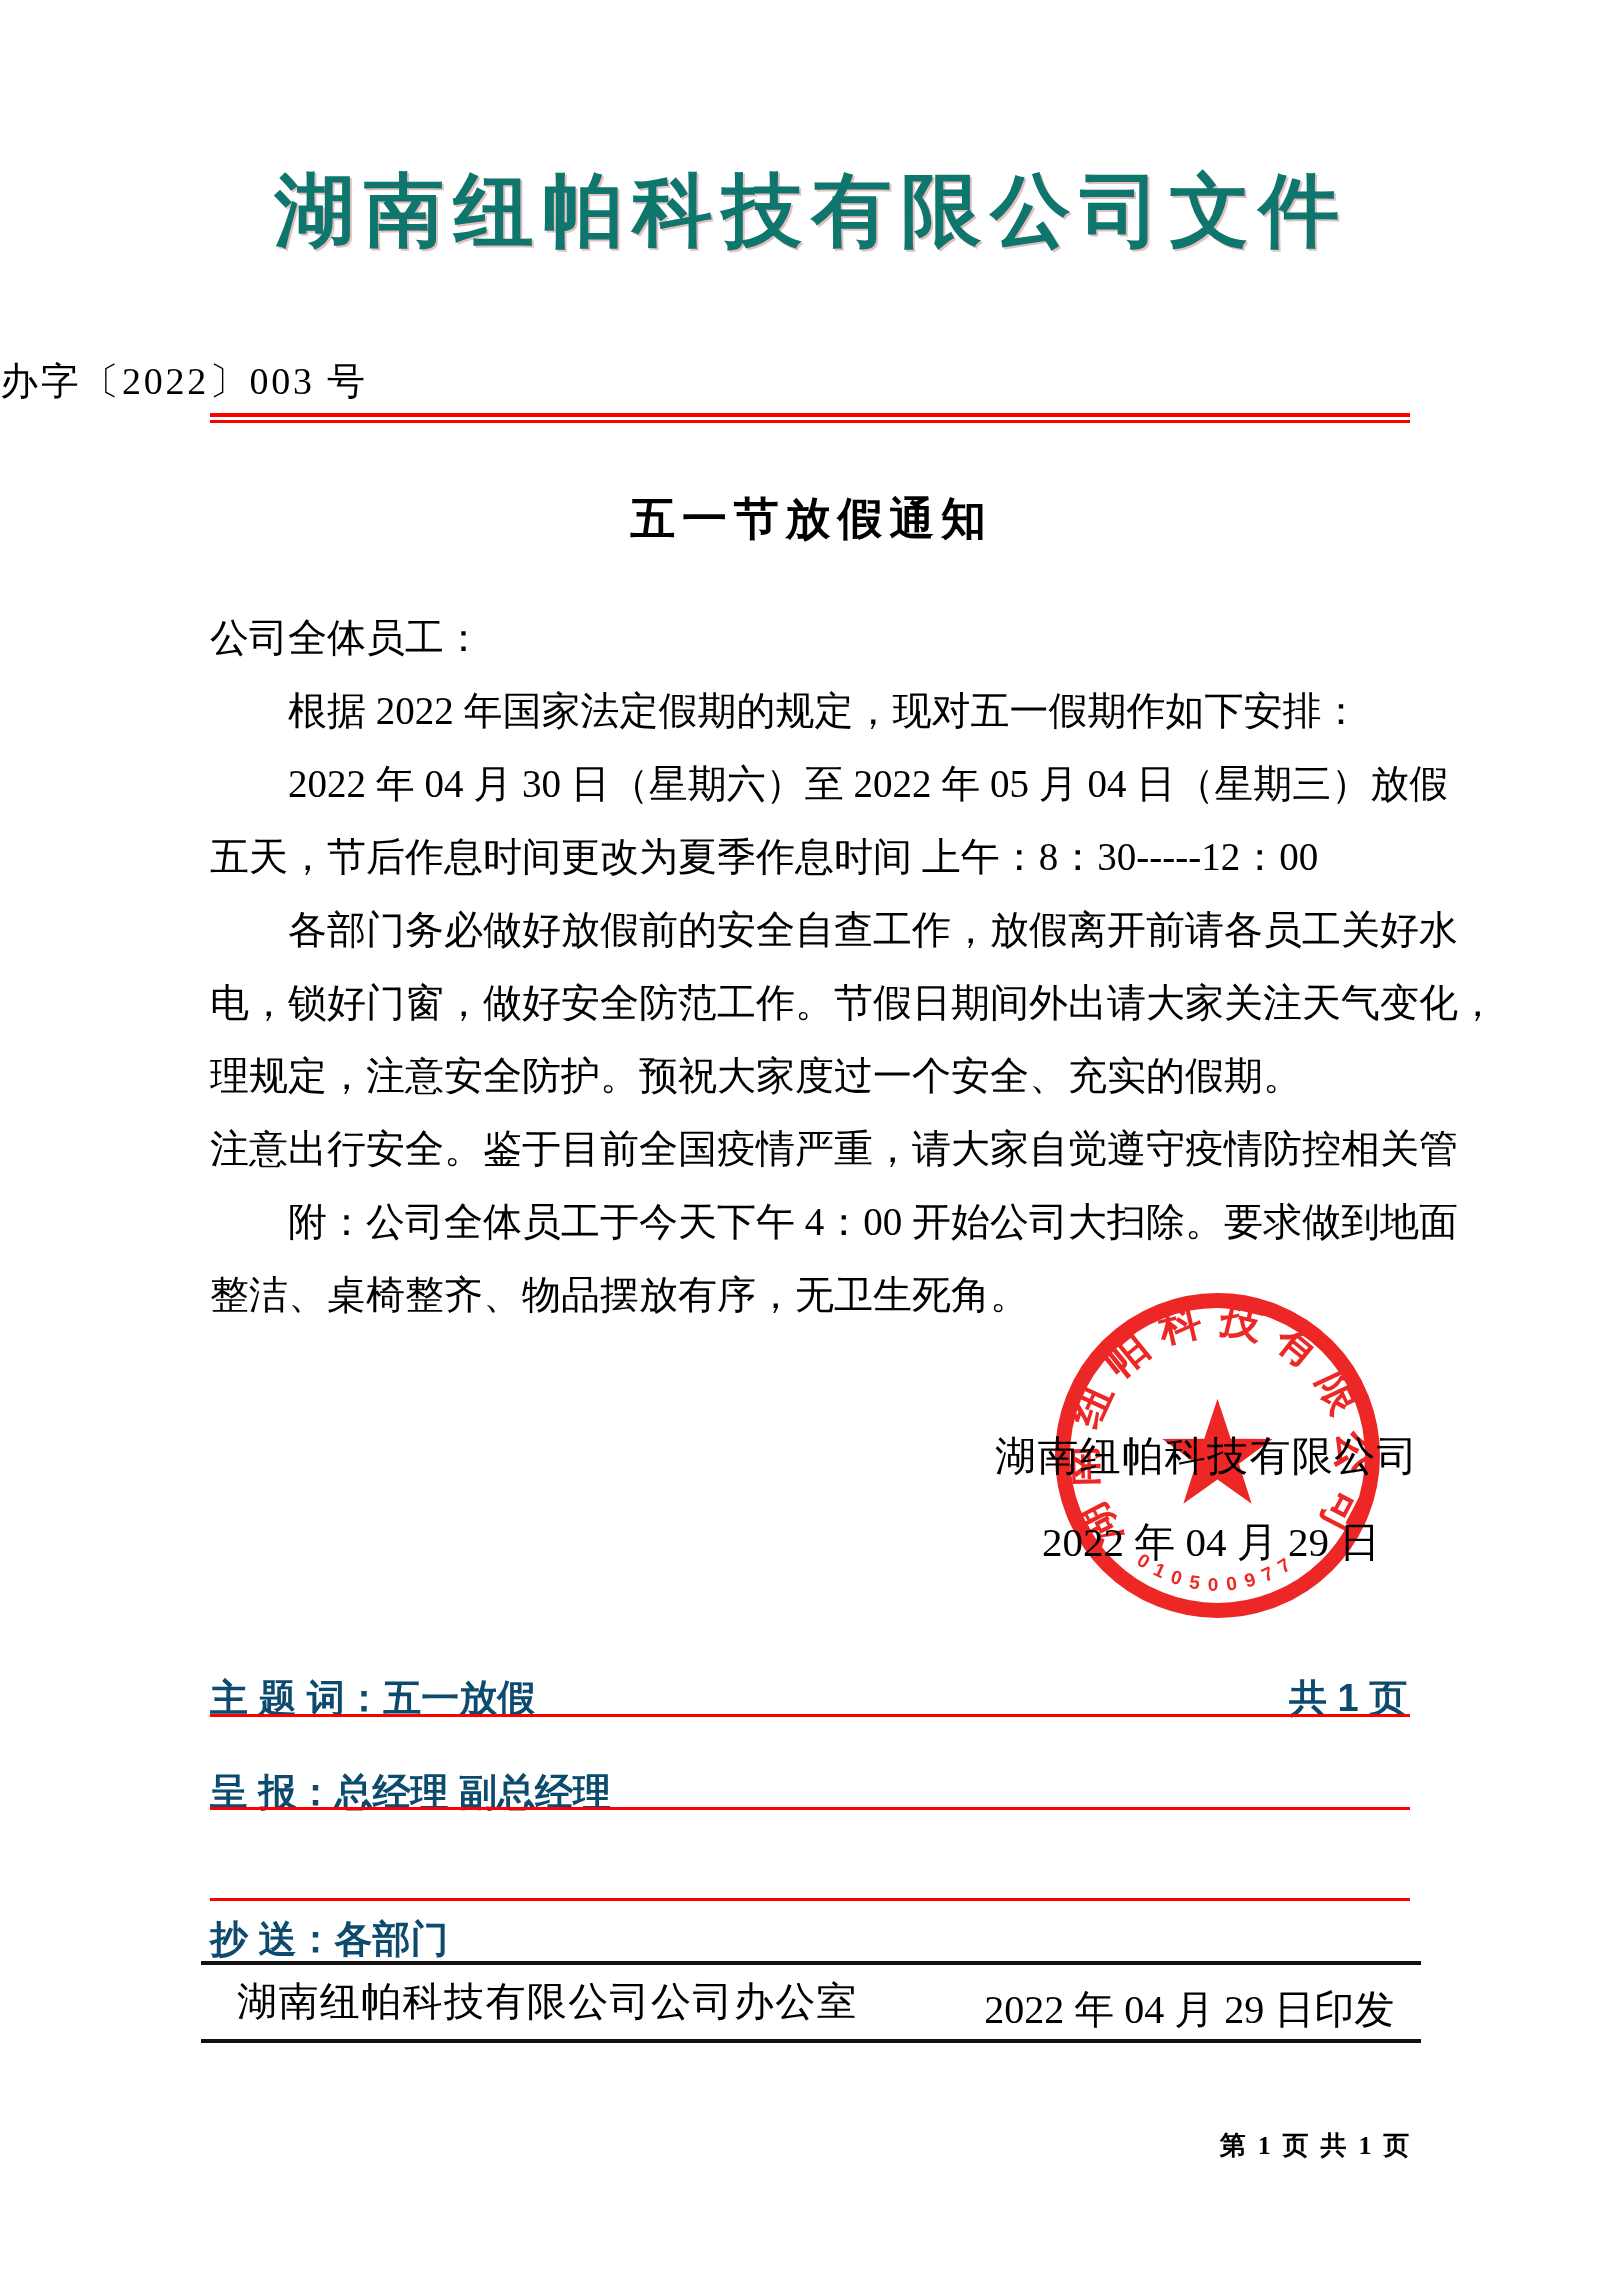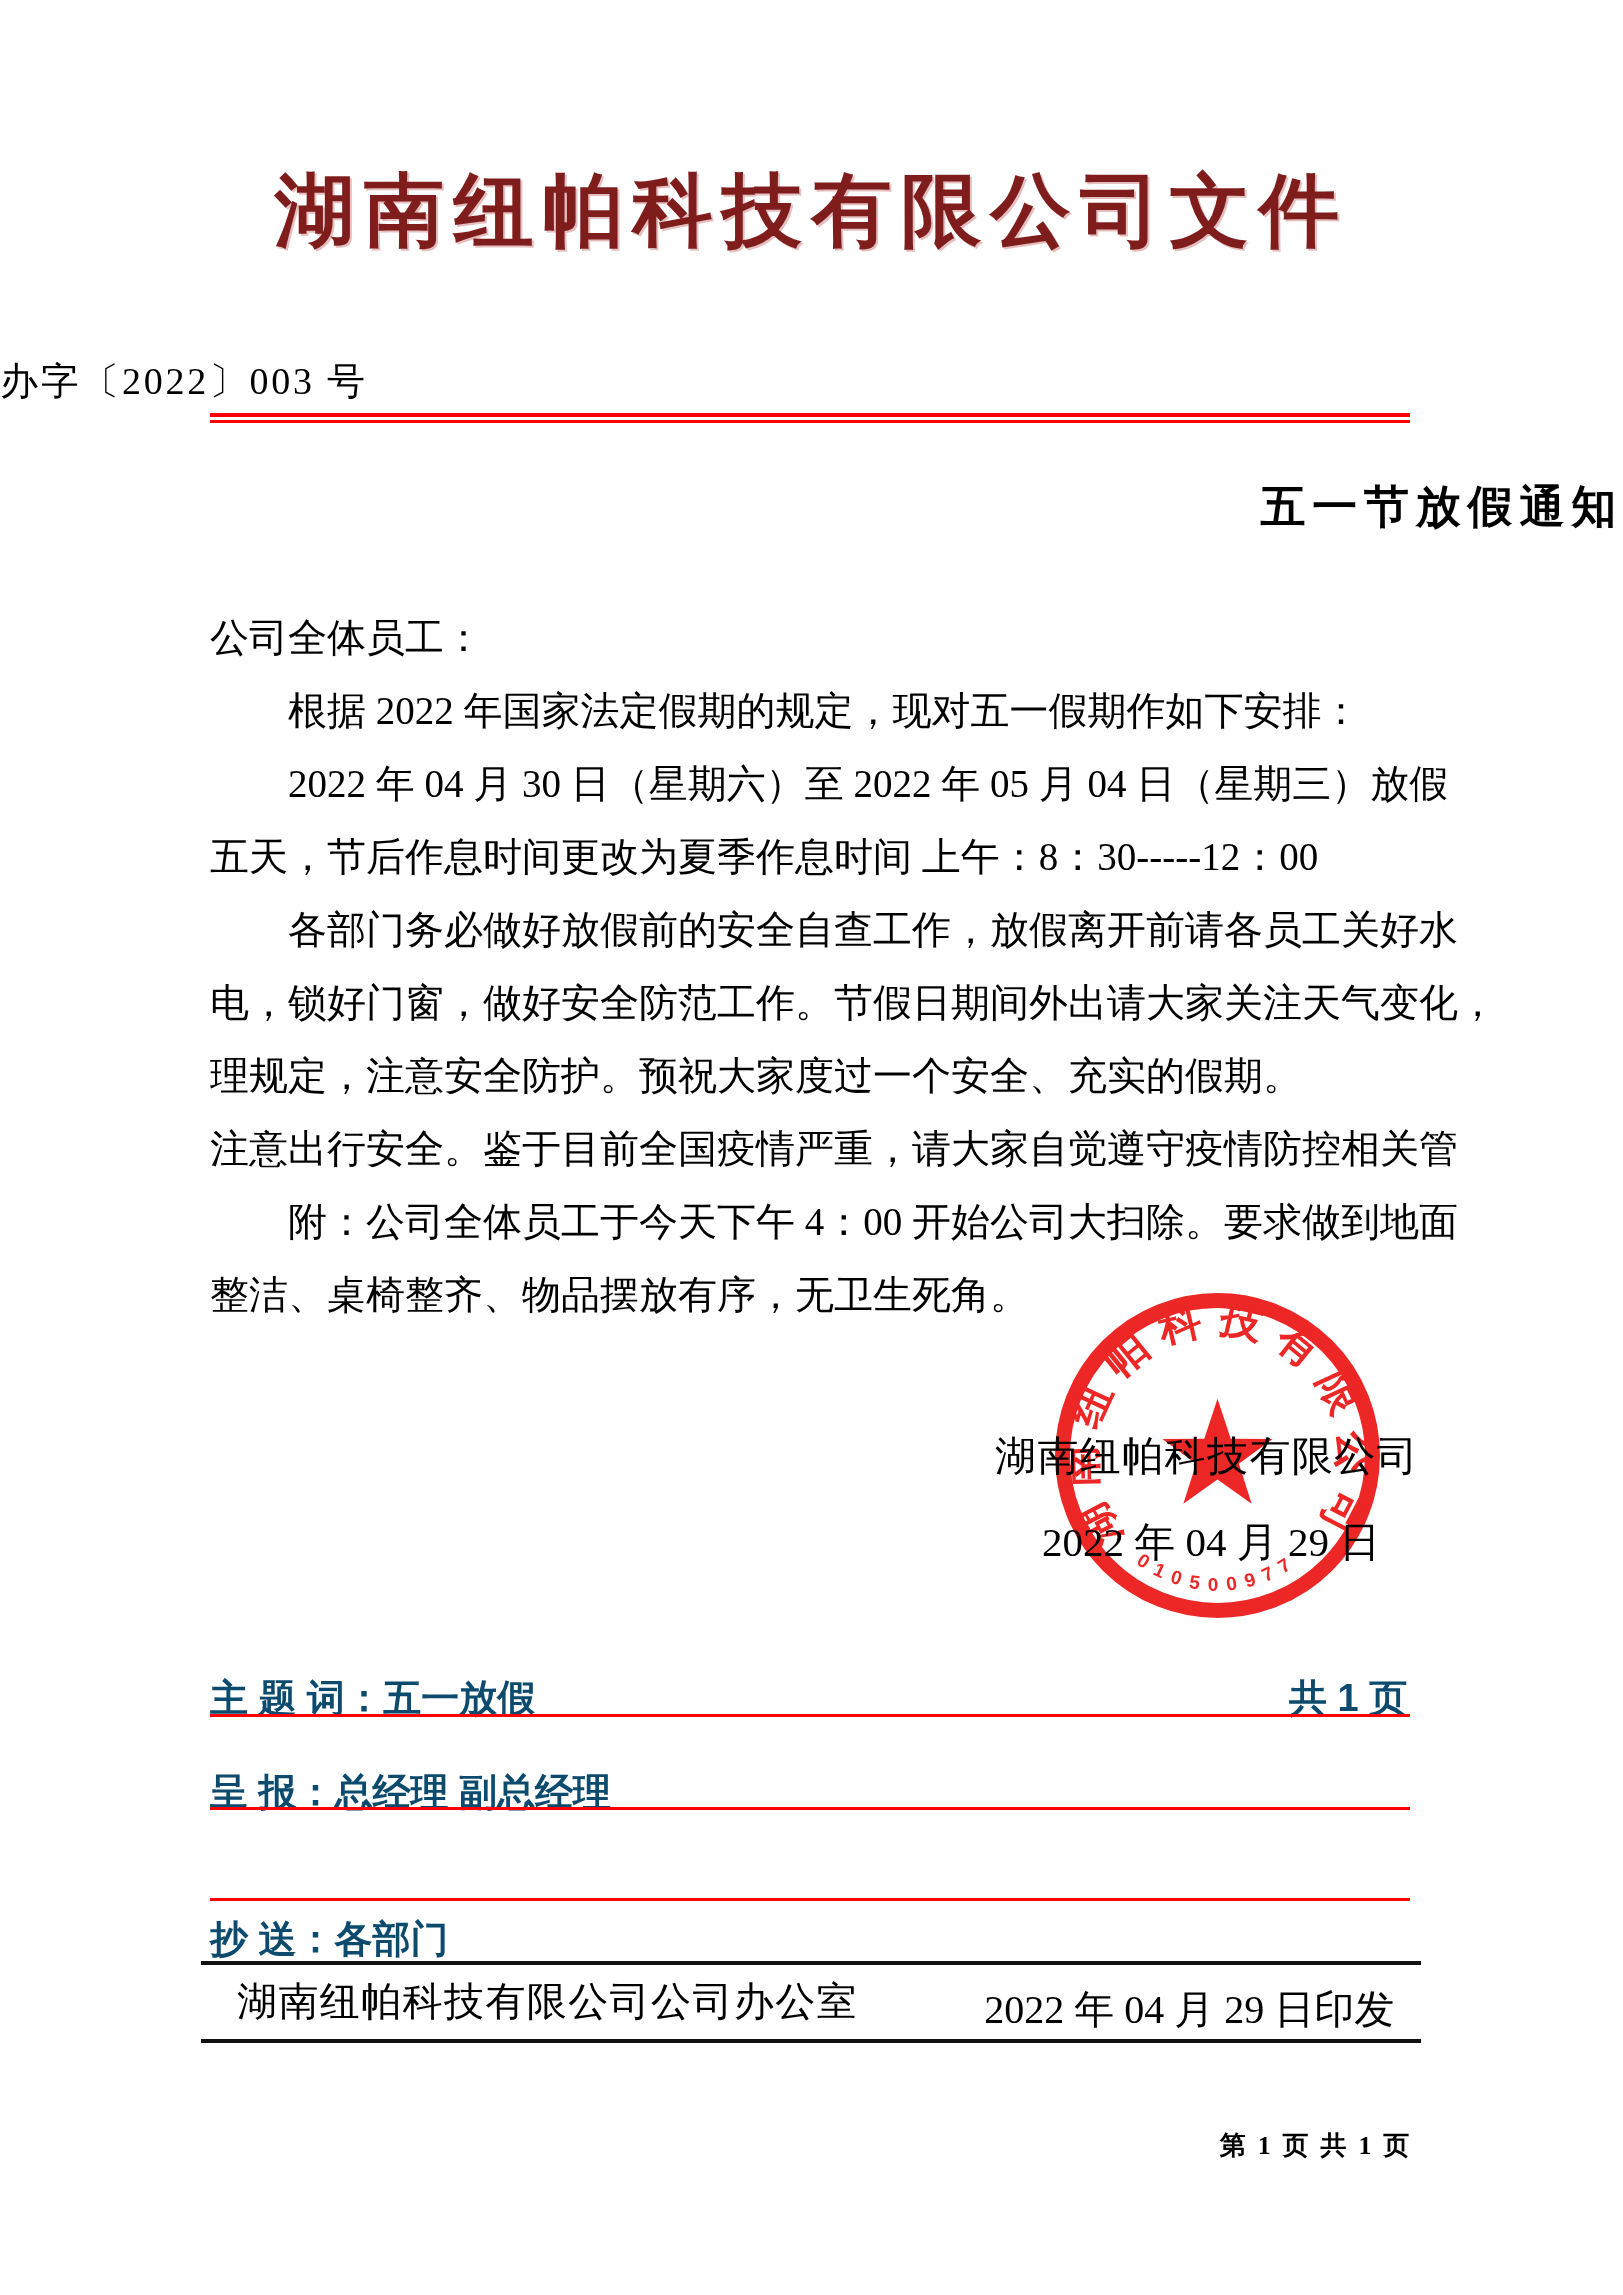--- a/index.html
+++ b/index.html
@@ -10,39 +10,39 @@
     overflow:hidden;
     font-family:"Liberation Serif","DejaVu Serif",serif;
     color:#000;
   }
   
   .org-title{
     position:absolute;top:158px;left:0;width:100%;
     text-align:center;
     font-size:80px;font-weight:bold;
     letter-spacing:9.5px;
-    color:#7f1d1d;
+    color:#0f766e;
     text-shadow:2px 2px 0 rgba(150,0,0,.25);
     white-space:nowrap;
   }
   .doc-number{
     position:absolute;top:356px;left:0;width:100%;
     text-align:left;
     font-size:38px;letter-spacing:2.7px;
     white-space:nowrap;
   }
   .double-rule{
     position:absolute;top:413px;left:210px;width:1200px;
     height:2.7px;
     border-top:4.8px solid #fe0000;
     border-bottom:3.4px solid #fe0000;
   }
   .doc-title{
-    position:absolute;top:477px;left:0;width:100%;
-    text-align:right;
+    position:absolute;top:489px;left:0;width:100%;
+    text-align:center;
     font-size:45px;font-weight:bold;
     letter-spacing:6.8px;white-space:nowrap;
   }
   
   .body-text{
     position:absolute;top:601px;left:210px;width:1204px;
     font-size:39px;line-height:73px;
     letter-spacing:0;
   }
   .body-text .line{white-space:nowrap;}

